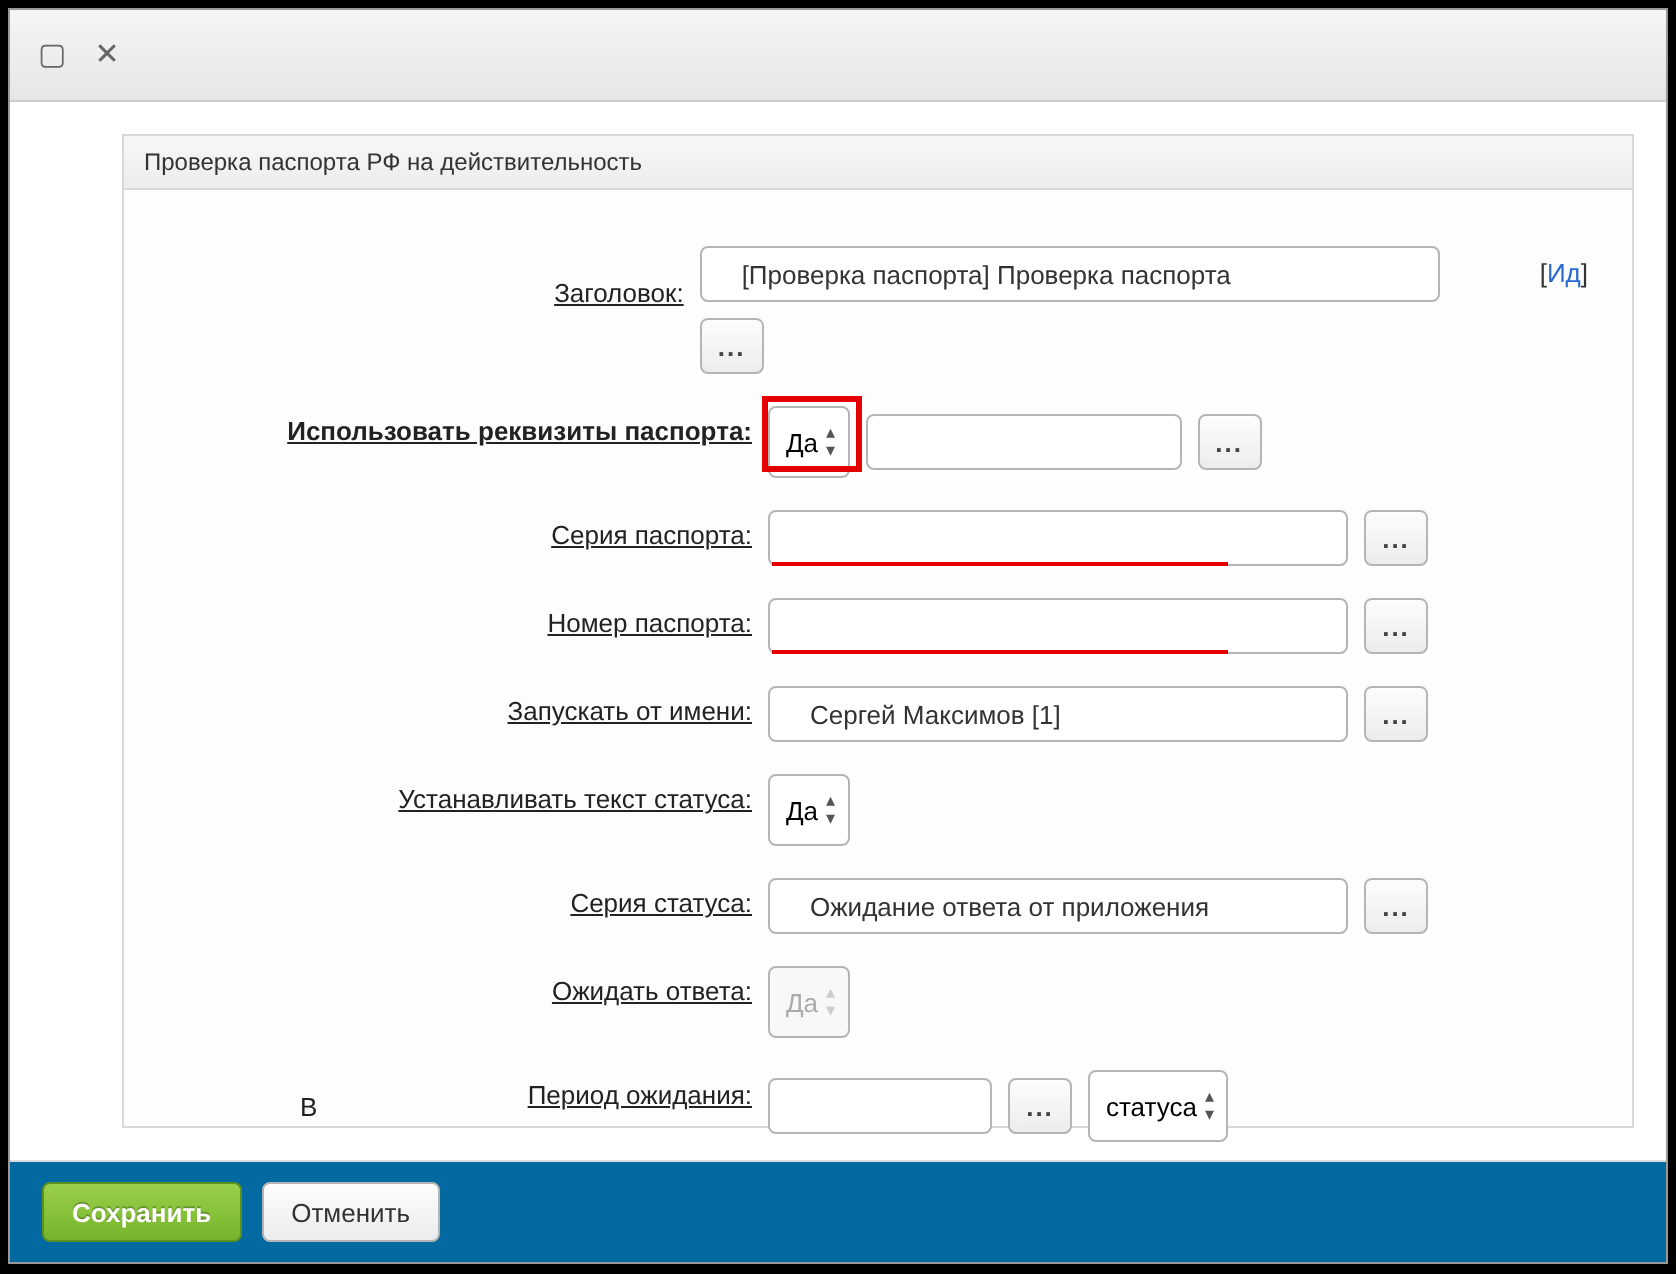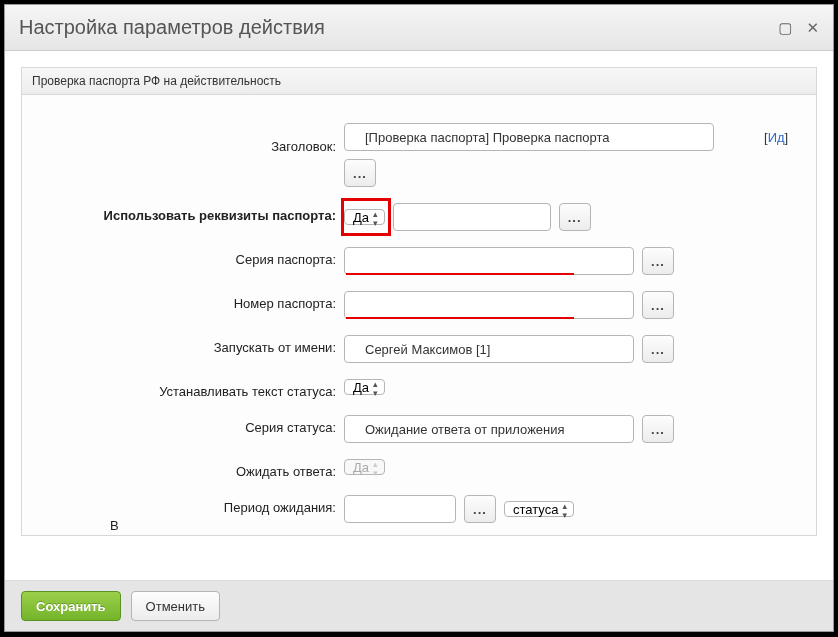--- a/index.html
+++ b/index.html
@@ -45,20 +45,21 @@
       font-size: 15px;
       color: #666;
       line-height: 1;
     }
     .body {
       flex: 1;
       padding: 16px;
       background: #fff;
       overflow: hidden;
       position: relative;
+      margin-left: 40px;
     }
     .panel {
       border: 1px solid #d8d8d8;
       background: #fdfdfd;
       height: 100%;
       position: relative;
     }
     .panel-header {
       background: linear-gradient(#f7f7f7, #ededed);
       border-bottom: 1px solid #d8d8d8;
@@ -74,20 +75,21 @@
       align-items: flex-start;
       margin-bottom: 16px;
     }
     .form-label {
       width: 300px;
       text-align: right;
       padding-right: 8px;
       font-size: 13px;
       color: #222;
       padding-top: 5px;
+      text-decoration: underline;
     }
     .form-label.bold { font-weight: bold; }
     .form-controls {
       display: flex;
       align-items: center;
       gap: 8px;
       position: relative;
     }
     .form-controls-col {
       display: flex;
@@ -104,26 +106,26 @@
       color: #333;
       background: #fff;
     }
     .text-input.w370 { width: 370px; }
     .text-input.w290 { width: 290px; }
     .text-input.w158 { width: 158px; }
     .text-input.w112 { width: 112px; }
     .select-like {
       border: 1px solid #b5b5b5;
       border-radius: 4px;
-      height: 16px;
+      height: 36px;
       padding: 0 6px 0 8px;
       font-size: 13px;
       background: #fff;
       display: inline-flex;
-      align-items: flex-start;
+      align-items: center;
       gap: 4px;
       cursor: pointer;
     }
     .select-like.disabled { color: #aaa; background: #f8f8f8; }
     .select-caret {
       font-size: 9px;
       line-height: 1;
       display: flex;
       flex-direction: column;
       color: #555;
@@ -171,22 +173,21 @@
       right: 60px;
       bottom: 0;
       height: 2px;
       background: #e40000;
     }
     .footer {
       border-top: 1px solid #ddd;
       padding: 10px 16px;
       display: flex;
       gap: 10px;
-      background: #e5e5e5;
-      margin-top: 28px;
+      background: #0369a1;
     }
     .btn {
       border-radius: 4px;
       height: 30px;
       padding: 0 14px;
       font-size: 13px;
       cursor: pointer;
       display: inline-flex;
       align-items: center;
       border: 1px solid;
@@ -209,21 +210,20 @@
       bottom: 2px;
       font-size: 13px;
       color: #222;
     }
   </style>
 </head>
 <body>
 
 <div class="dialog">
   <div class="titlebar">
-    <div class="titlebar-title">Настройка параметров действия</div>
     <div class="titlebar-controls">
       <span class="titlebar-icon">▢</span>
       <span class="titlebar-icon">✕</span>
     </div>
   </div>
 
   <div class="body">
     <div class="panel">
       <div class="panel-header">Проверка паспорта РФ на действительность</div>
 

